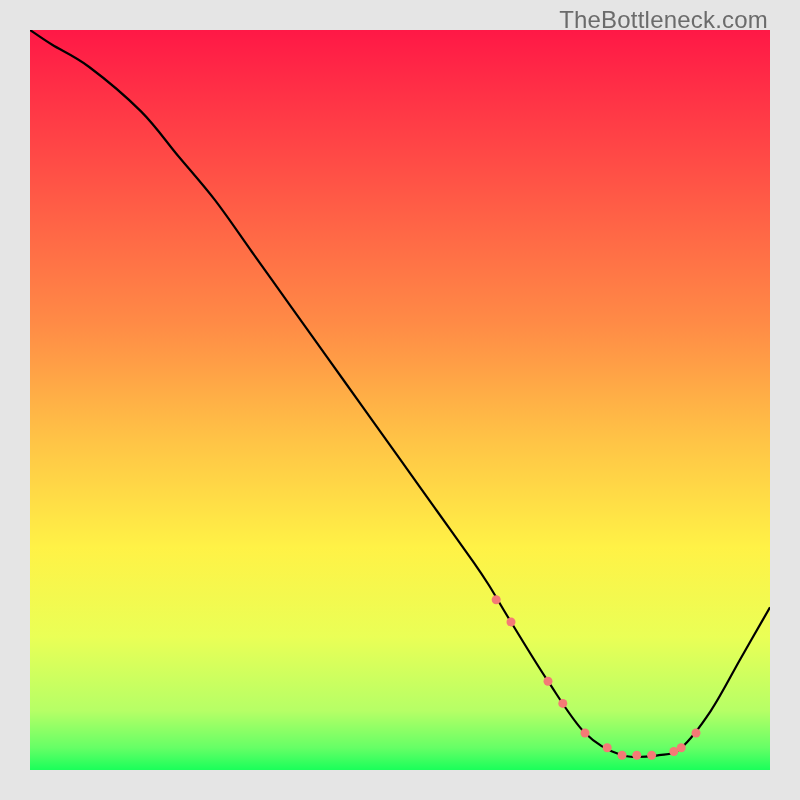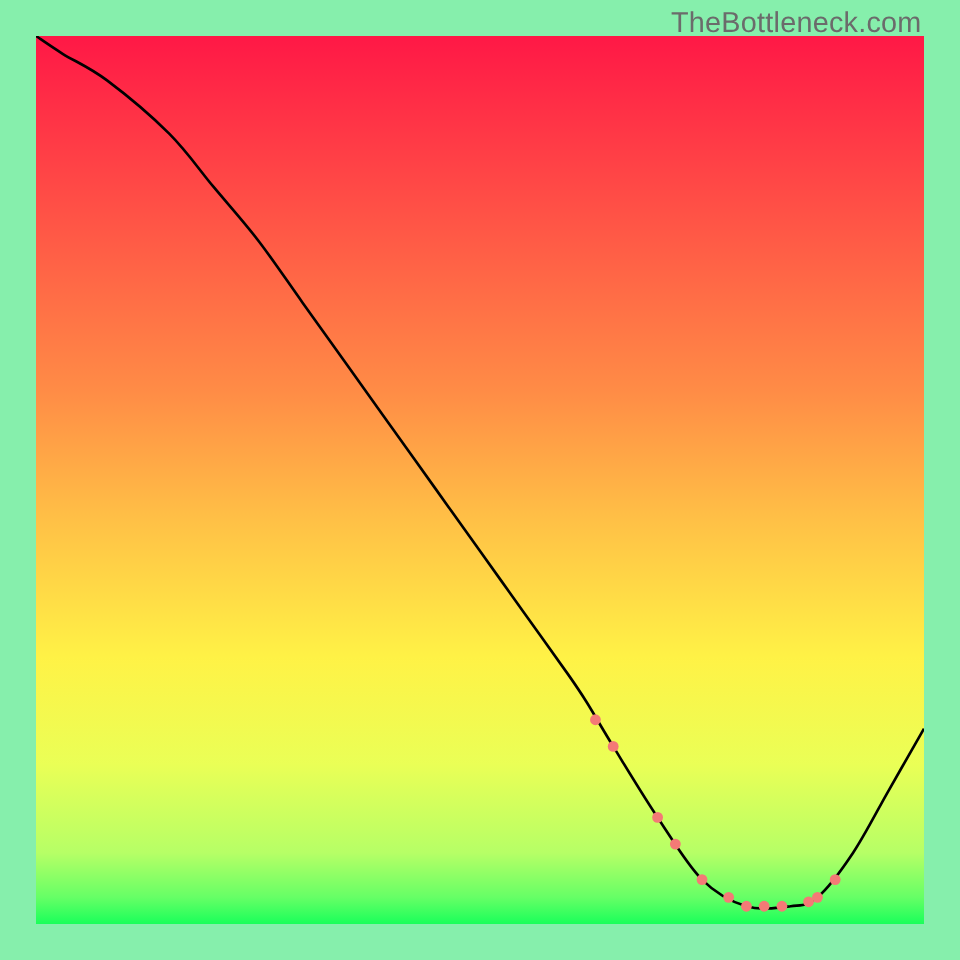--- a/index.html
+++ b/index.html
@@ -1,21 +1,21 @@
 <!DOCTYPE html>
 <html><head>
 <meta charset="utf-8">
 <style>
   * { margin: 0; padding: 0; box-sizing: border-box; }
   body { background: #000; width: 800px; height: 800px; overflow: hidden; position: relative; }
   .frame {
     position: absolute;
     top: 0; left: 0;
     width: 800px; height: 800px;
-    background: #86efac;
+    background: #e5e5e5;
   }
   .plot-area {
     position: absolute;
     top: 30px;
     left: 30px;
     width: 740px;
     height: 740px;
     overflow: hidden;
   }
   .gradient-bg {

